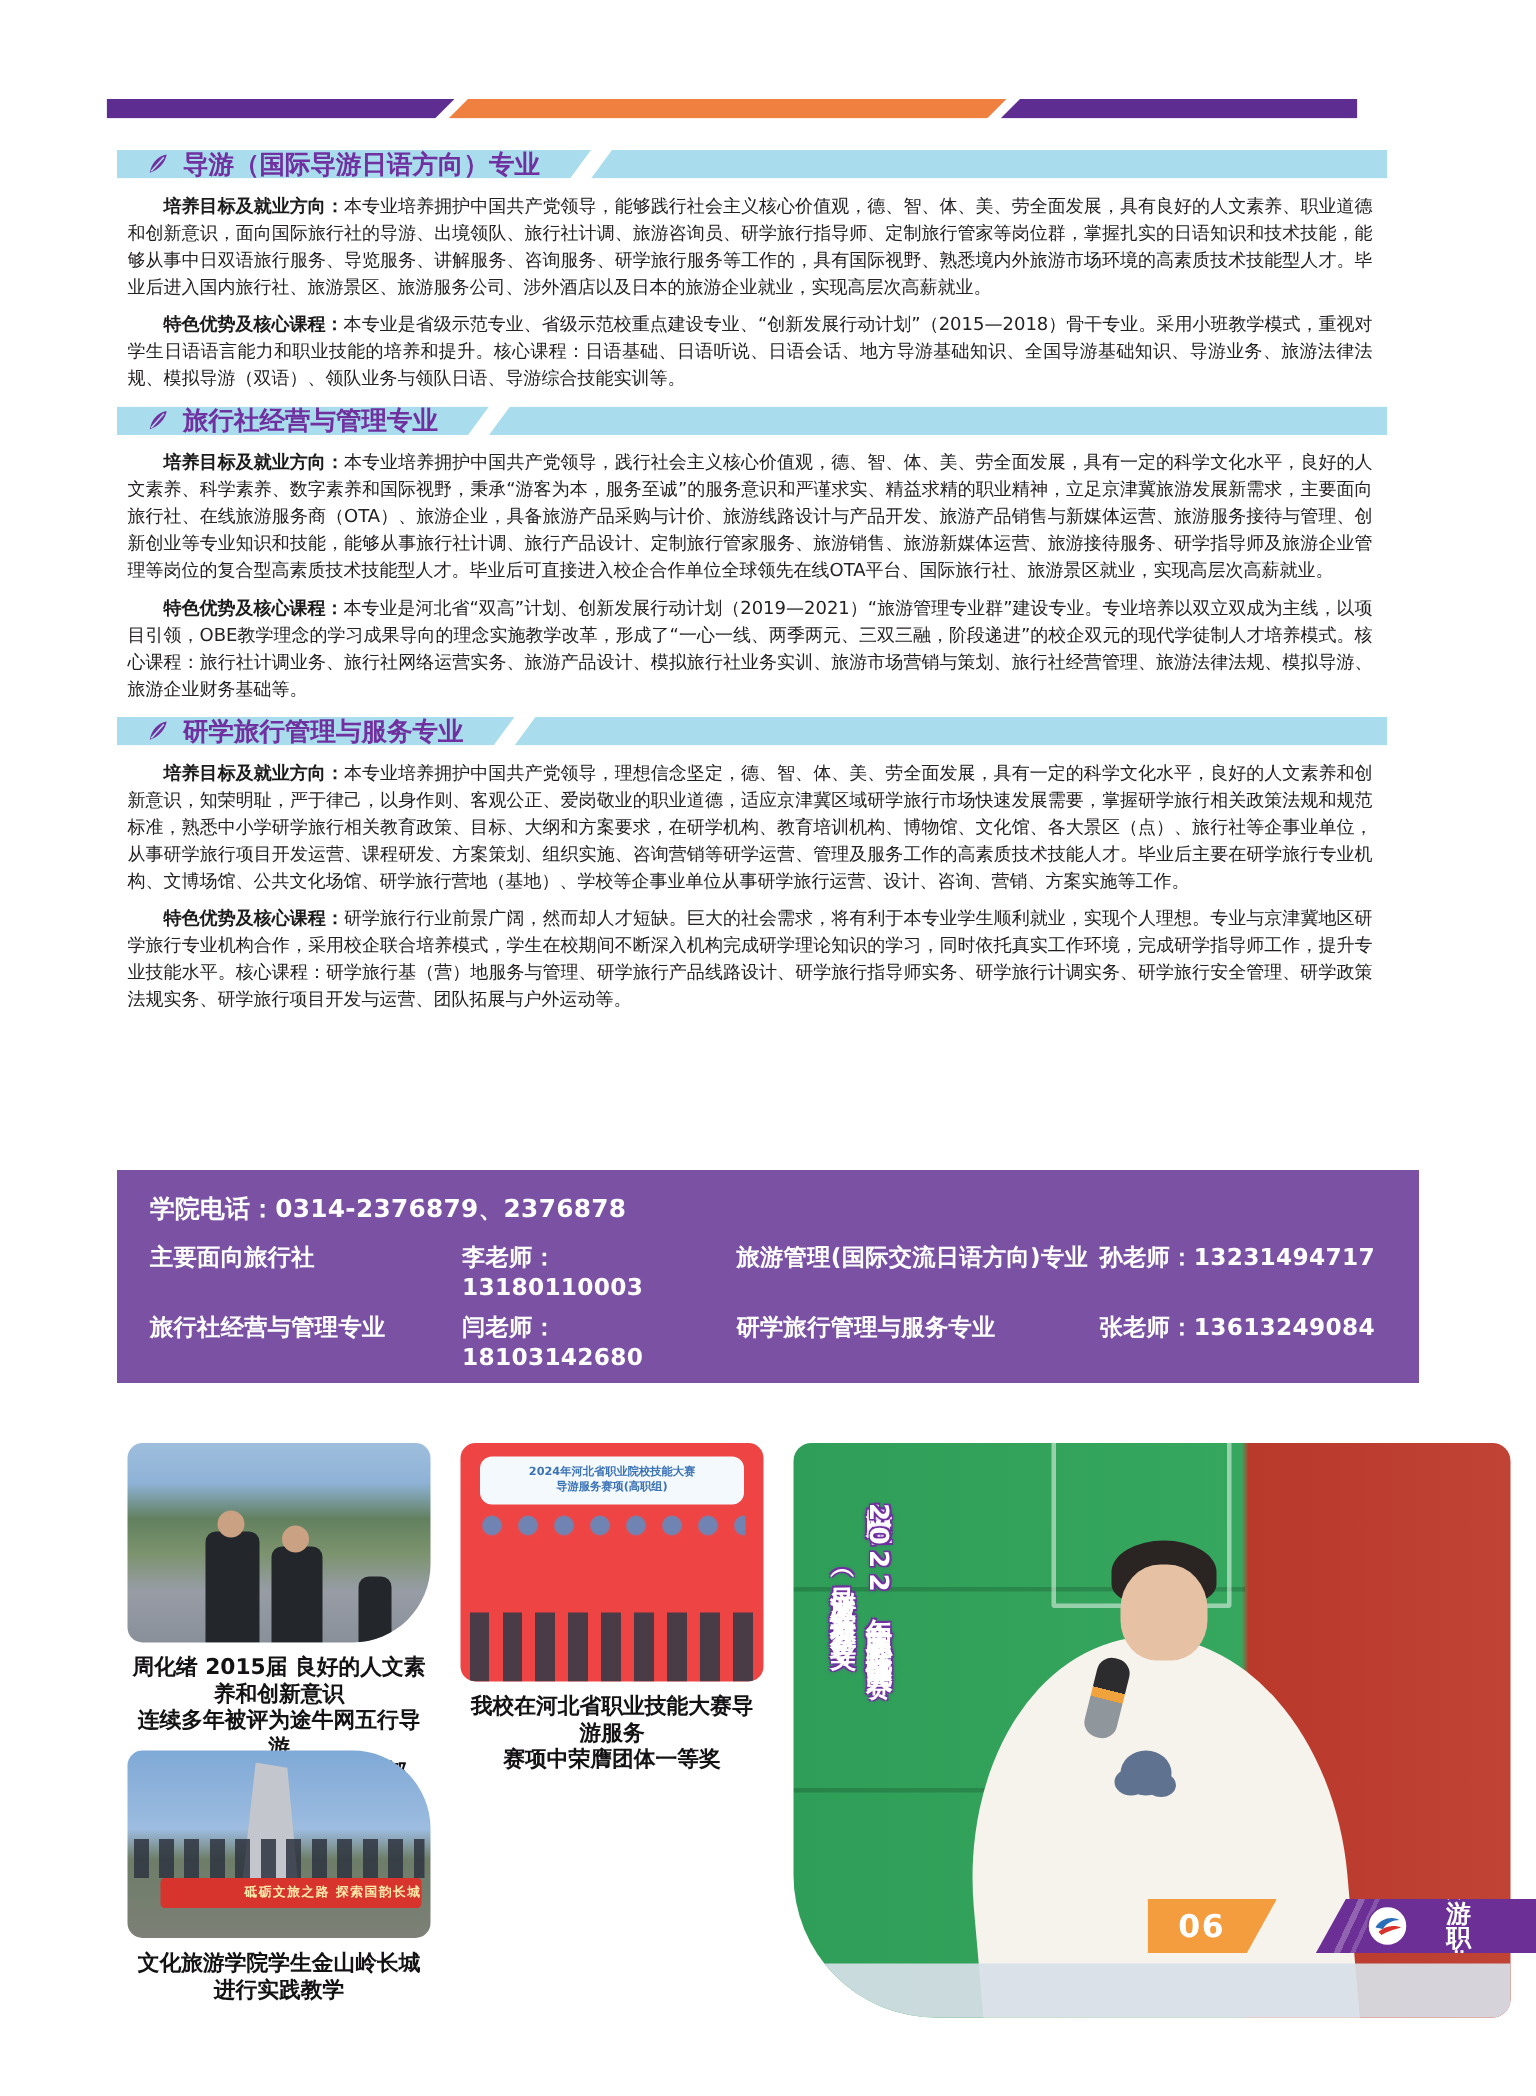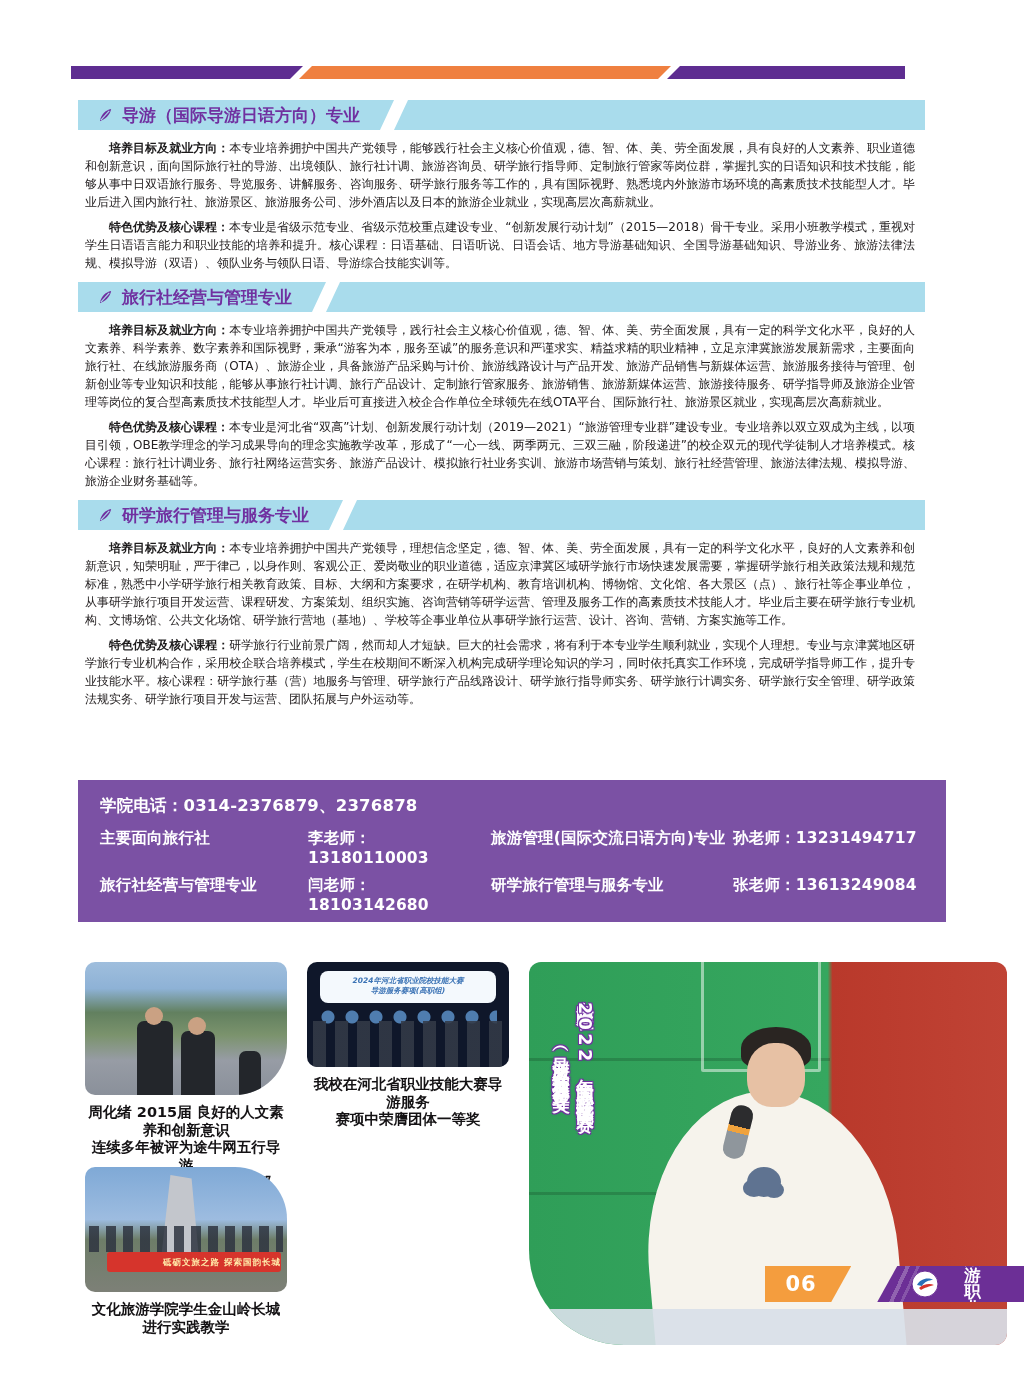--- a/index.html
+++ b/index.html
@@ -13,21 +13,21 @@
 
   
   .top-bars { position:absolute; top:66px; left:71px; width:834px; height:13px; display:flex; }
   .tb { height:100%; }
   .tb-p1 { width:232px; background:#5e2d91; clip-path:polygon(0 0,100% 0,calc(100% - 13px) 100%,0 100%); }
   .tb-o  { width:372px; background:#ef8040; margin-left:-4px; clip-path:polygon(13px 0,100% 0,calc(100% - 13px) 100%,0 100%); }
   .tb-p2 { flex:1; background:#5e2d91; margin-left:-4px; clip-path:polygon(13px 0,100% 0,100% 100%,0 100%); }
 
   
   .content { position:absolute; top:90px; left:78px; width:847px; }
-  .sec-header { display:flex; height:30px; margin-top:10px; }
+  .sec-header { display:flex; height:19px; margin-top:10px; }
   .sec-chunk {
     background:#a9dcec; display:flex; align-items:center; gap:9px;
     padding:0 34px 0 20px;
     clip-path:polygon(0 0,100% 0,calc(100% - 14px) 100%,0 100%);
   }
   .sec-fill { flex:1; background:#a9dcec; clip-path:polygon(14px 0,100% 0,100% 100%,0 100%); }
   .sec-title { color:#7030a0; font-weight:bold; font-size:17px; white-space:nowrap; }
   .leaf { width:15px; height:15px; flex:none; }
 
   .sec-body { padding:2px 10px 0 7px; }
@@ -47,21 +47,21 @@
 
   
   .gallery {
     position:absolute; top:962px; left:85px; width:923px;
     display:grid; grid-template-columns:202px 202px 478px; column-gap:20px;
     grid-template-rows:205px auto;
   }
   .ph { position:relative; overflow:hidden; border-radius:10px; width:100%; }
   .ph1 { height:133px; border-bottom-right-radius:52px;
     background:linear-gradient(180deg,#9fbedd 0%,#8eb2d6 20%,#62805f 38%,#7b936d 55%,#979ca5 74%,#8a909a 100%); }
-  .ph2 { height:105px; background:#0f172a;font-style:italic; }
+  .ph2 { height:159px; background:#ef4444; }
   .ph3 { height:125px; border-top-right-radius:52px;
     background:linear-gradient(180deg,#7fa9d6 0%,#9dbce0 42%,#6d7d68 58%,#7d8077 100%); }
   .ph4 { height:125px; background:#eef2f5; }
   .caption { margin-top:9px; text-align:center; font-weight:bold; font-size:14.5px;
     line-height:17.5px; white-space:pre-line; color:#141214; }
   .cell2 { margin-top:0; }
 
   
   .fig { position:absolute; background:#23262b; border-radius:7px 7px 0 0; }
   .f1a { width:36px; height:74px; left:52px; bottom:0; }

